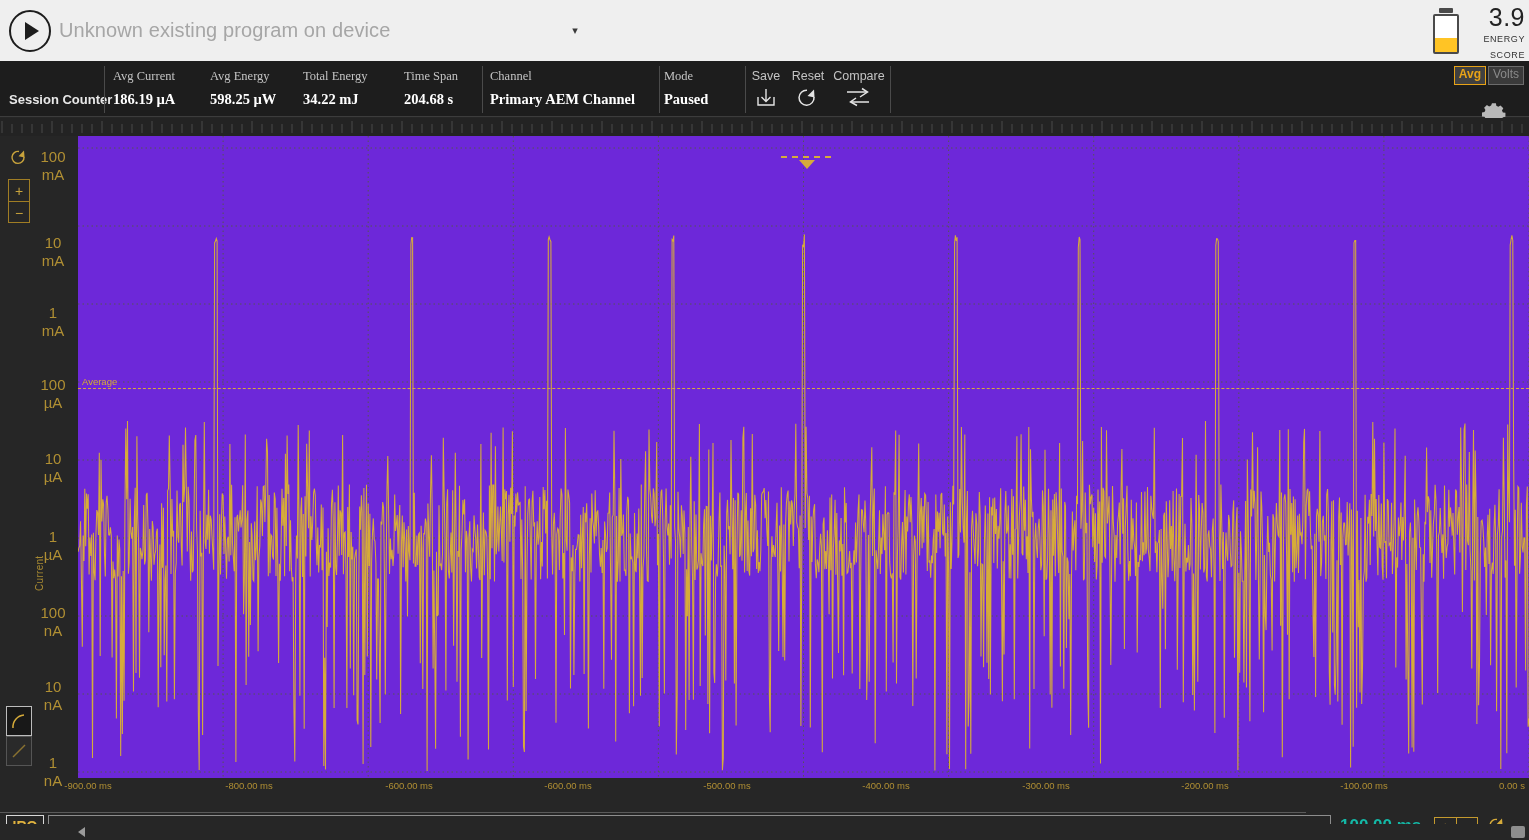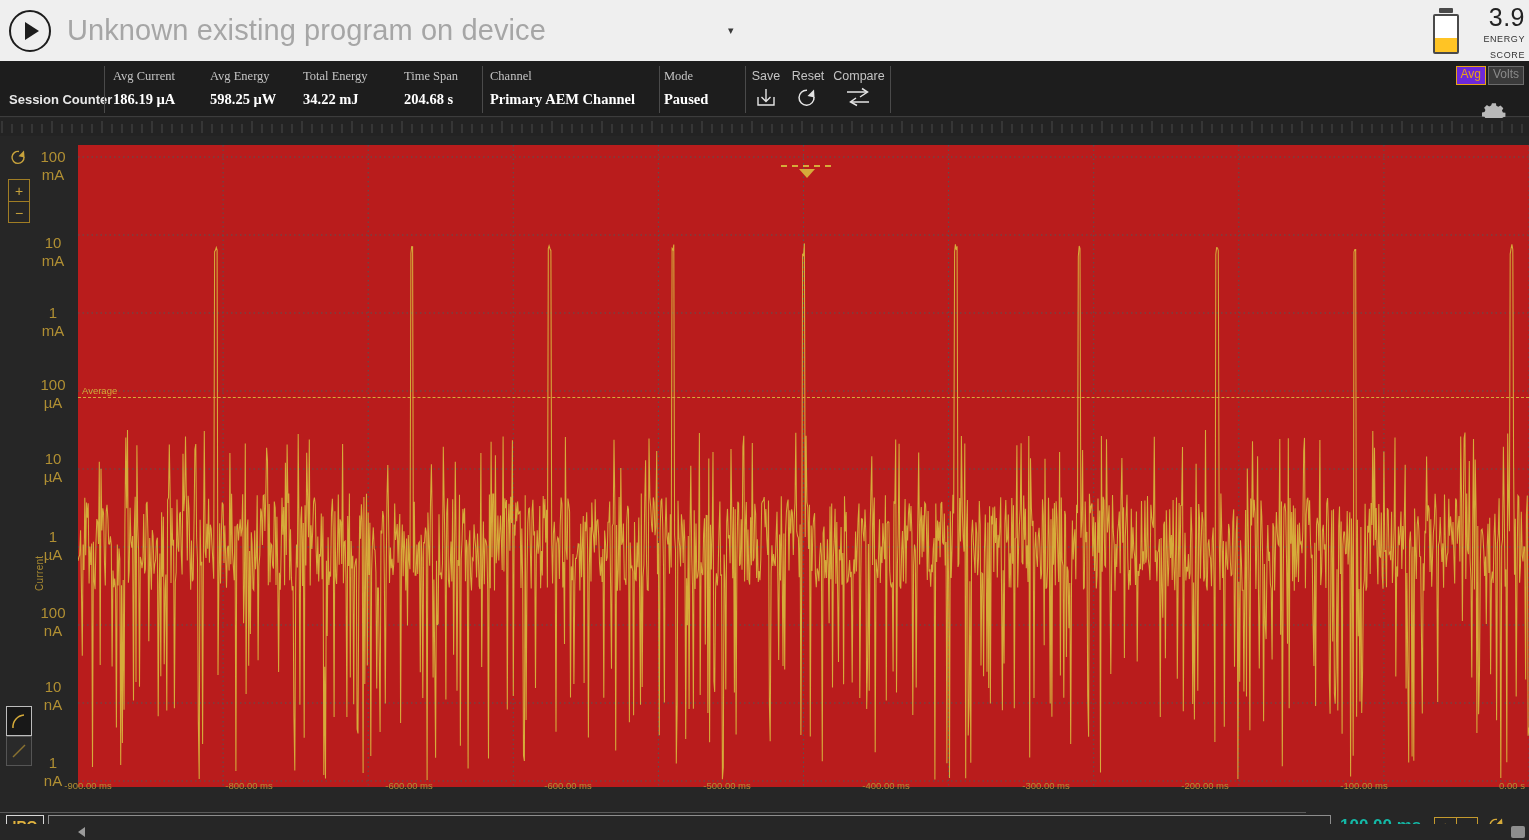--- a/index.html
+++ b/index.html
@@ -21,21 +21,21 @@
     border: 2.5px solid #1d1d1d; display: flex; align-items: center;
     justify-content: center; cursor: pointer; flex: 0 0 auto;
   }
   .play-tri {
     width: 0; height: 0; margin-left: 4px;
     border-left: 14px solid #1d1d1d;
     border-top: 9px solid transparent;
     border-bottom: 9px solid transparent;
   }
   .prog-name {
-    margin-left: 16px; font-size: 29px; color: #a6a6a6;
+    margin-left: 8px; font-size: 20px; color: #a6a6a6;
     white-space: nowrap; letter-spacing: .1px;
   }
   .prog-caret {
     margin-left: 182px; color: #3a3a3a; font-size: 11px; cursor: pointer;
   }
   .device-block {
     position: absolute; left: 836px; top: 7px; line-height: 1.45;
   }
   .device-label { font-size: 13.5px; font-weight: bold; color: #111; }
   .device-link {
@@ -85,21 +85,21 @@
     position: absolute; top: 8px; text-align: center; cursor: pointer;
   }
   .iconbtn .ib-lab { font-size: 12.5px; color: #c4c4c4; }
   .iconbtn .ib-ico { margin-top: 3px; height: 24px; }
   .avgvolt {
     position: absolute; right: 5px; top: 5px; display: flex; gap: 2px;
   }
   .tgl {
     font-size: 12px; padding: 1px 4px 2px; cursor: pointer; line-height: 1.15;
   }
-  .tgl.on { color: #e8a317; border: 1px solid #e8a317; background: #6d28d9; }
+  .tgl.on { color: #e8a317; border: 1px solid #e8a317; background: #404040; font-weight: bold; }
   .tgl.off { color: #8a8a8a; border: 1px solid #6b6b6b; background: #3a3a3a; }
   .gear { position: absolute; right: 22px; top: 100px; cursor: pointer; }
 
   
   .chartzone { position: absolute; left: 0; top: 118px; width: 1529px; height: 680px; background: #262626; }
 
   .ruler {
     position: absolute; left: 0; top: 0; width: 1529px; height: 18px;
     background: #232323;
   }
@@ -127,22 +127,22 @@
   .ylabel-rot {
     position: absolute; left: 34px; top: 455px; font-size: 10px; color: #a98b32;
     transform: rotate(-90deg); transform-origin: left top; letter-spacing: .3px;
   }
   .ytick {
     position: absolute; right: 8px; text-align: center; font-size: 15px;
     color: #b08f33; line-height: 1.2; width: 34px;
   }
 
   .plot {
-    position: absolute; left: 78px; top: 27px; width: 1451px; height: 642px;
-    background: #b91c1c; overflow: hidden;
+    position: absolute; left: 78px; top: 18px; width: 1451px; height: 642px;
+    background: #6d28d9; overflow: hidden;
   }
   .plot-svg { position: absolute; left: 0; top: 0; }
 
   .avgline {
     position: absolute; left: 0; width: 100%; height: 0;
     border-top: 1px dashed #d6ab3a;
   }
   .avgline-lab {
     position: absolute; left: 4px; top: -13px; font-size: 9.5px; color: #d6ab3a;
   }

